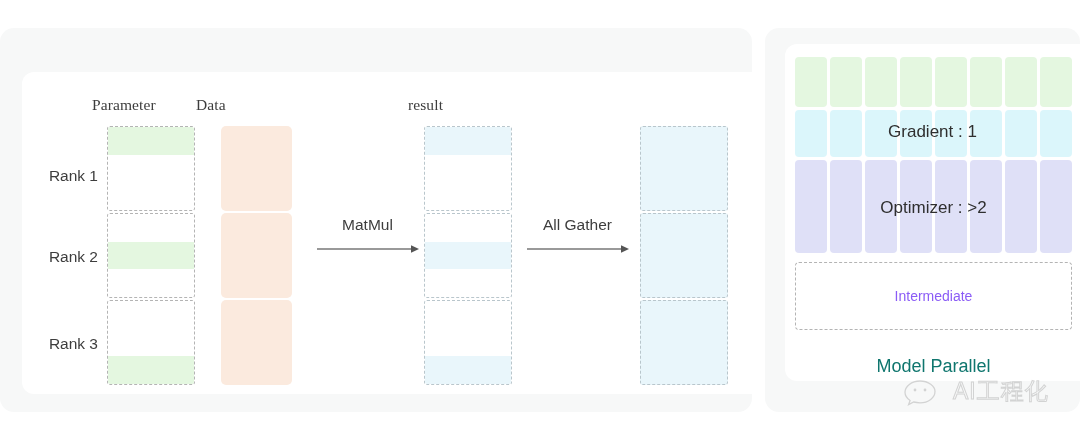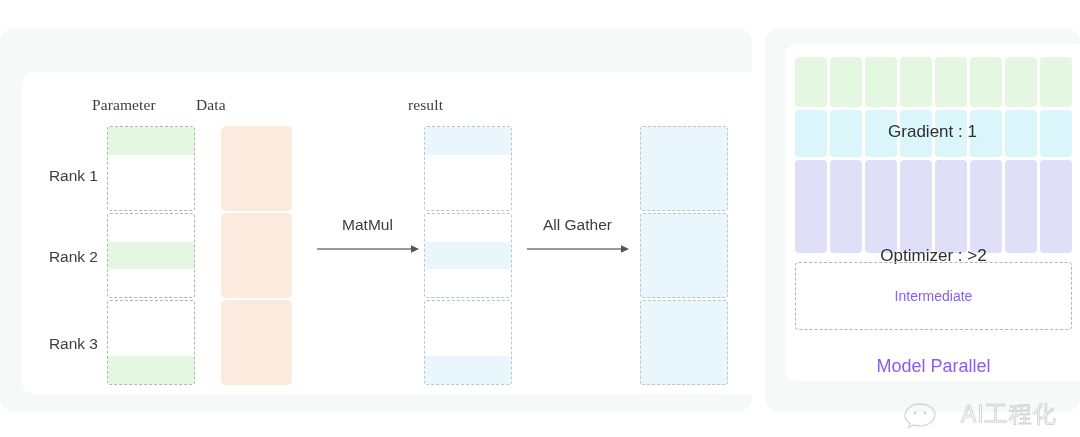--- a/index.html
+++ b/index.html
@@ -139,33 +139,32 @@
     justify-content: center;
     font-size: 14px;
     color: #8b5cf6;
   }
 
   .panel-caption {
     position: absolute;
     left: 0; right: 0;
     text-align: center;
     font-size: 18px;
-    color: #8b5cf6;
+    color: #0f766e;
     white-space: nowrap;
   }
 
   
   .watermark {
     position: absolute;
     display: flex;
     align-items: center;
-    gap: 16px;
+    gap: 8px;
     opacity: .55;
     pointer-events: none;
-    margin-top: 23px;
   }
   .watermark-text {
     font-size: 23px;
     color: transparent;
     -webkit-text-stroke: 1px #b5b5b5;
     letter-spacing: 1px;
     white-space: nowrap;
   }
 </style>
 </head>
@@ -257,21 +256,21 @@
   <div class="mem-row" style="left:795px; top:160px; width:277px; height:93px;">
     <div class="mem-seg" style="background:#dfe0f7;"></div>
     <div class="mem-seg" style="background:#dfe0f7;"></div>
     <div class="mem-seg" style="background:#dfe0f7;"></div>
     <div class="mem-seg" style="background:#dfe0f7;"></div>
     <div class="mem-seg" style="background:#dfe0f7;"></div>
     <div class="mem-seg" style="background:#dfe0f7;"></div>
     <div class="mem-seg" style="background:#dfe0f7;"></div>
     <div class="mem-seg" style="background:#dfe0f7;"></div>
   </div>
-  <div class="mem-row-label" style="left:795px; top:198px; width:277px;margin-top:48px;">Optimizer : &gt;2</div>
+  <div class="mem-row-label" style="left:795px; top:198px; width:277px;">Optimizer : &gt;2</div>
 
   <div class="intermediate-box" style="left:795px; top:262px; width:277px; height:68px;">Intermediate</div>
 
   <div class="panel-caption" style="left:795px; top:356px; width:277px;">Model Parallel</div>
 
   <div class="watermark" style="left:903px; top:376px;">
     <svg width="42" height="28" viewBox="0 0 42 28">
       <path d="M17 3 C8.5 3 2 8.3 2 14.3 c0 3.3 2 6.2 5.1 8.2 L5.6 26.6 l5.1 -2.6 c1.9 .5 4 .8 6.3 .8 c8.5 0 15 -5.3 15 -11.3 C32 8.3 25.5 3 17 3 Z" fill="none" stroke="#b5b5b5" stroke-width="1.3"></path>
       <circle cx="12" cy="12" r="1.4" fill="#b5b5b5"></circle>
       <circle cx="22" cy="12" r="1.4" fill="#b5b5b5"></circle>

